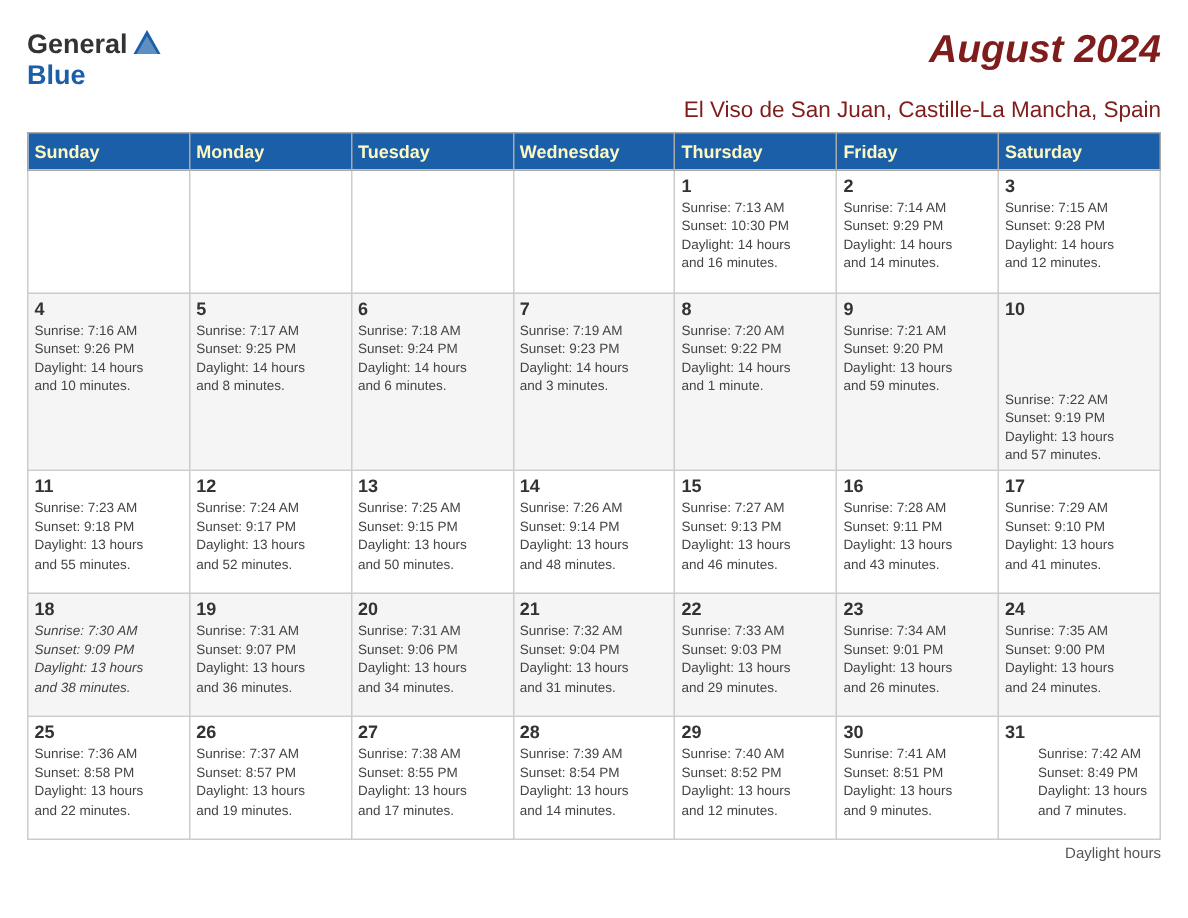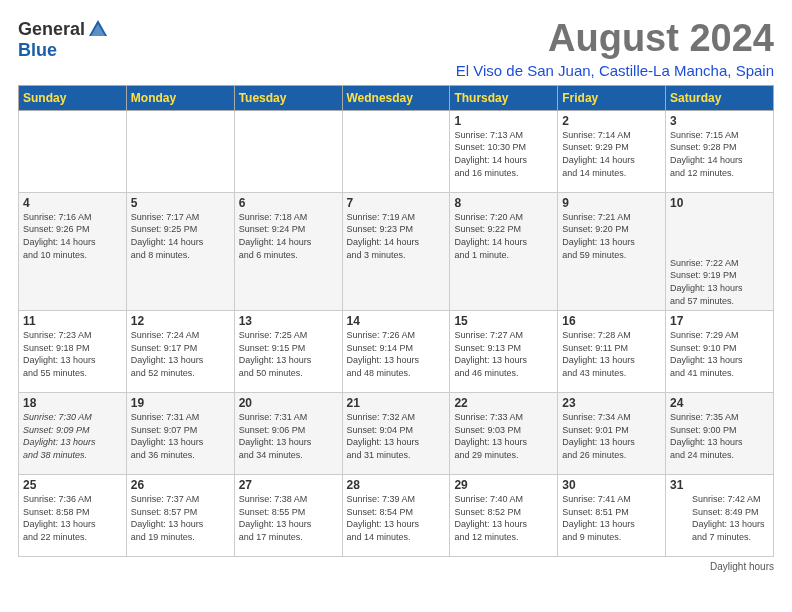--- a/index.html
+++ b/index.html
@@ -41,38 +41,39 @@
     }
     .logo-icon {
       width: 22px;
       height: 22px;
       margin-left: 2px;
     }
     .title-section {
       text-align: right;
     }
     .month-title {
-      font-size: 38px;
-      font-weight: bold;
-      color: #737373;
+      font-size: 26px;
+      font-weight: bold;
+      color: #7f1d1d;
       line-height: 1.1;
+      font-style: italic;
     }
     .subtitle {
       font-size: 15px;
-      color: #1d4ed8;
-      margin-top: 2px;
+      color: #7f1d1d;
+      margin-top: 18px;
     }
     .calendar {
       width: 100%;
       border-collapse: collapse;
       margin-top: 6px;
     }
     .calendar th {
       background-color: #1a5fa8;
-      color: #fde047;
+      color: #fef9c3;
       font-size: 12px;
       font-weight: bold;
       padding: 5px 4px;
       text-align: left;
       border: 1px solid #aaa;
     }
     .calendar td {
       border: 1px solid #ccc;
       vertical-align: top;
       padding: 3px 4px;

